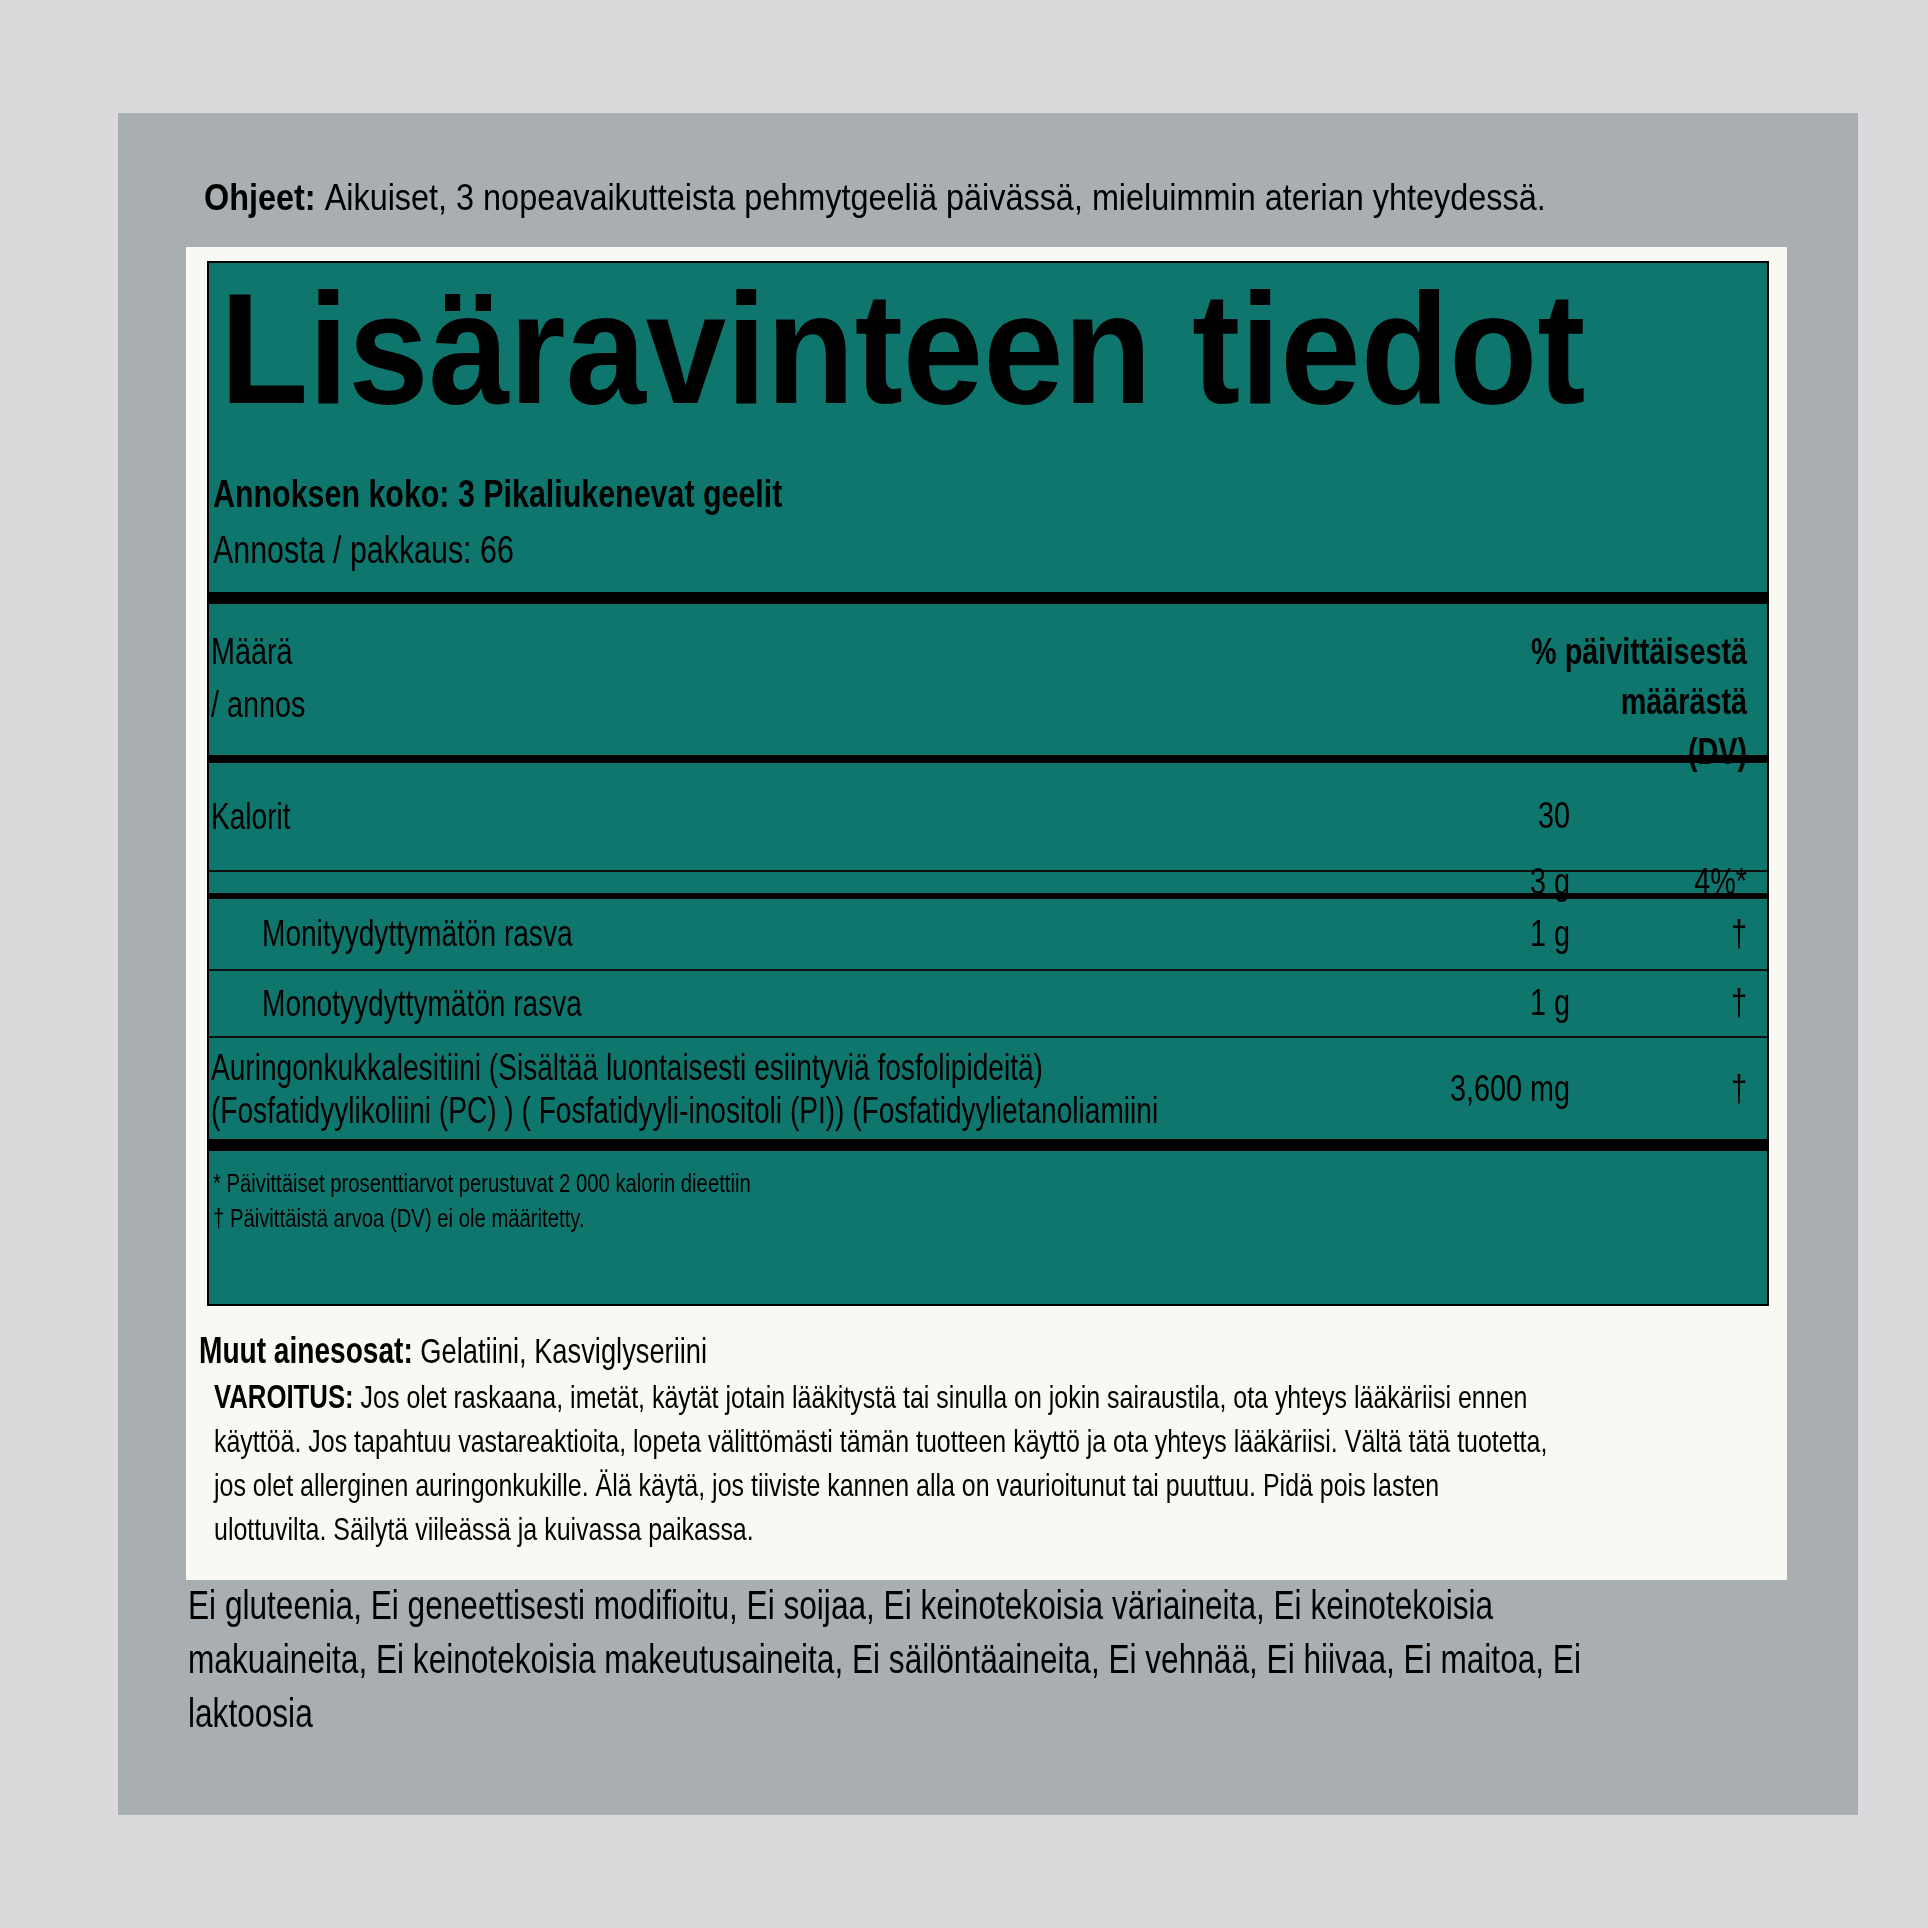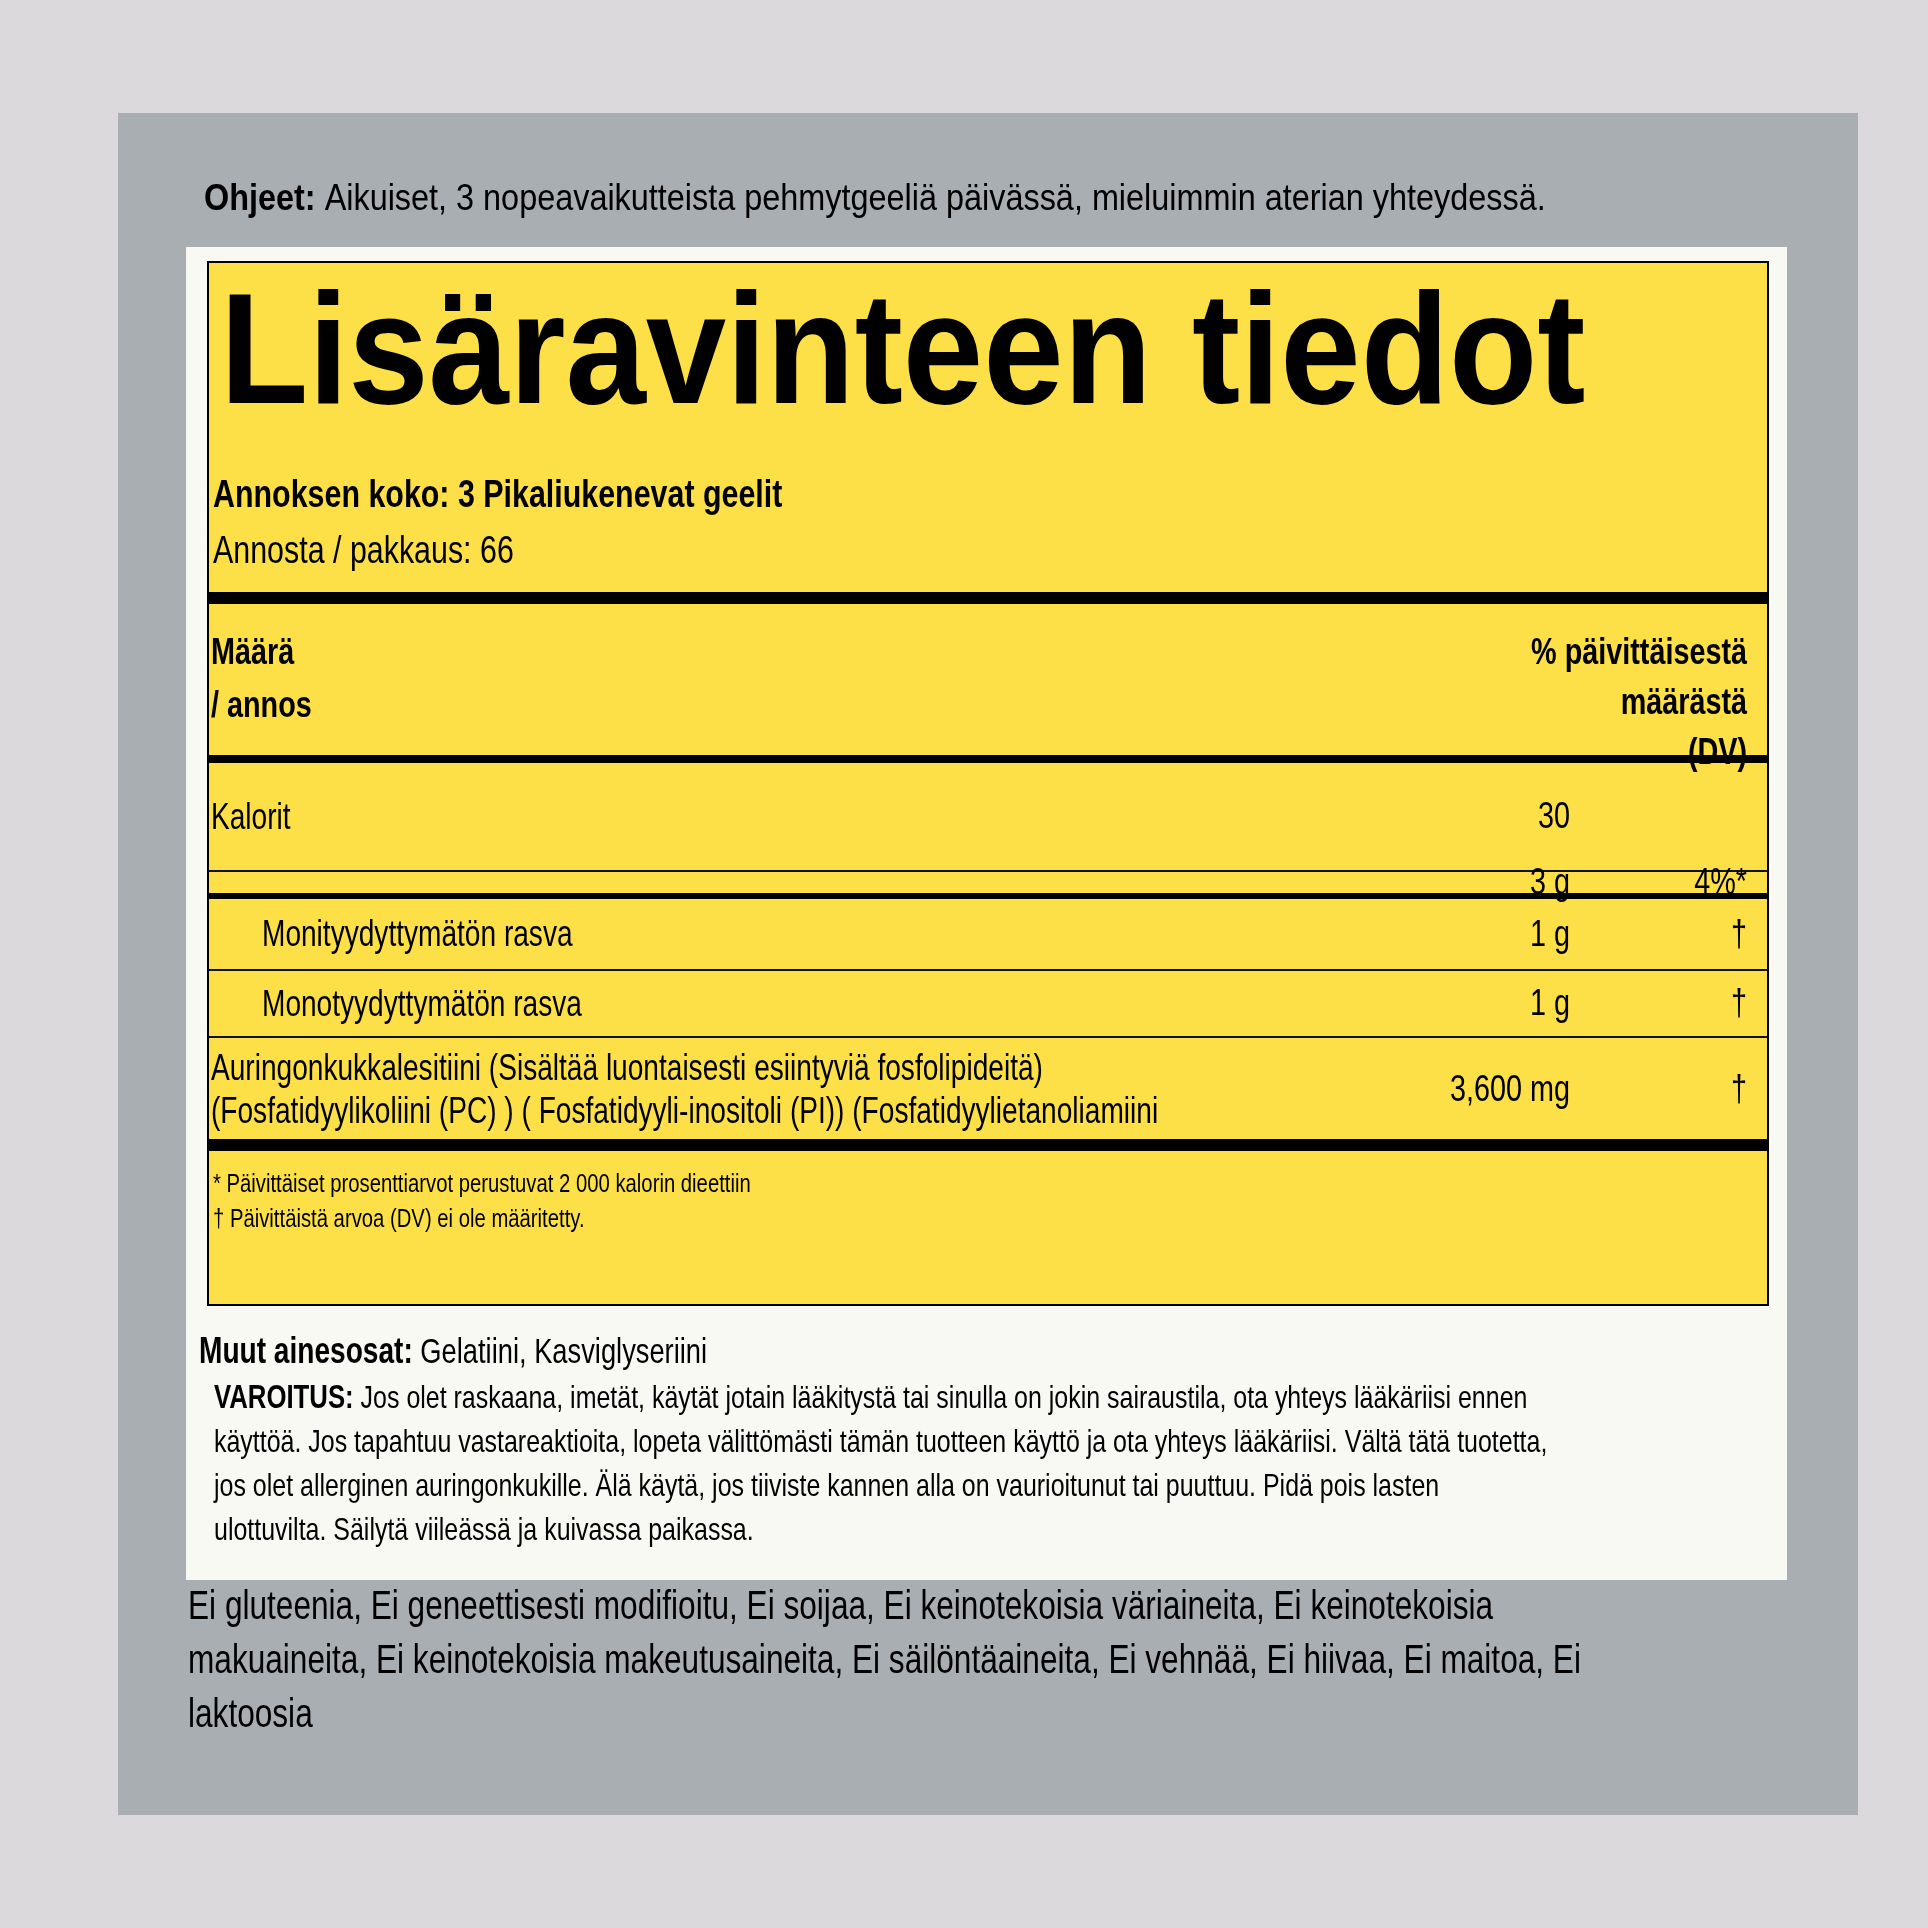--- a/index.html
+++ b/index.html
@@ -7,30 +7,30 @@
         font-family:"Liberation Sans","DejaVu Sans",sans-serif;color:#000;margin-left:25px;}
   .panel{position:absolute;left:93px;top:113px;width:1740px;height:1702px;background:#a9aeb2;}
   
   .cx{display:inline-block;white-space:nowrap;transform:scaleX(0.78);transform-origin:0 50%;}
   .cx80{display:inline-block;white-space:nowrap;transform:scaleX(0.80);transform-origin:0 50%;}
   .cx90{display:inline-block;white-space:nowrap;transform:scaleX(0.90);transform-origin:0 50%;}
   .directions{position:absolute;left:86px;top:62px;font-size:36px;line-height:45px;}
   .directions b{letter-spacing:0;}
   .label{position:absolute;left:68px;top:134px;width:1601px;height:1333px;background:#f9f9f3;}
   .facts-box{position:absolute;left:21px;top:14px;width:1562px;height:1045px;
-             border:2.8px solid #000;box-sizing:border-box;background:#fde047;}
+             border:2.8px solid #000;box-sizing:border-box;background:#0f766e;}
   .title-wrap{margin:13px 0 0 9.4px;height:149px;}
   .serving{margin:47px 0 0 3.8px;font-size:38px;line-height:45px;font-weight:bold;}
   .serving2{margin:11.3px 0 0 3.8px;font-size:38px;line-height:45px;}
   .bar14{height:12.2px;background:#000;margin-top:19px;}
   .bar8{height:7.5px;background:#000;}
   .bar6{height:6.6px;background:#000;}
   .sep{height:1.9px;background:#111;}
   .thead{position:relative;height:151px;padding-top:21px;box-sizing:content-box;height:130px;}
-  .thead .l1,.thead .l2{font-size:36px;font-weight:bold;line-height:53px;margin-left:1.9px;}
+  .thead .l1,.thead .l2{font-size:36px;font-weight:normal;line-height:53px;margin-left:1.9px;}
   .thead .dvblock{position:absolute;top:22.6px;right:20px;text-align:right;font-size:36px;
                   font-weight:bold;line-height:50px;transform:scaleX(0.80);transform-origin:100% 0;}
   .row{position:relative;}
   .row .name{font-size:36px;line-height:45px;margin-left:1.9px;}
   .row.pad16{padding:31px 0;}
   .row.pad11{padding:10.4px 0;}
   .row.pad13{padding:12.2px 0;border-radius:13px;}
   .row.indent .name{padding-left:51px;}
   .row .amt{position:absolute;right:197px;top:50%;font-size:36px;white-space:nowrap;
             transform:translateY(-50%) scaleX(0.80);transform-origin:100% 50%;}

